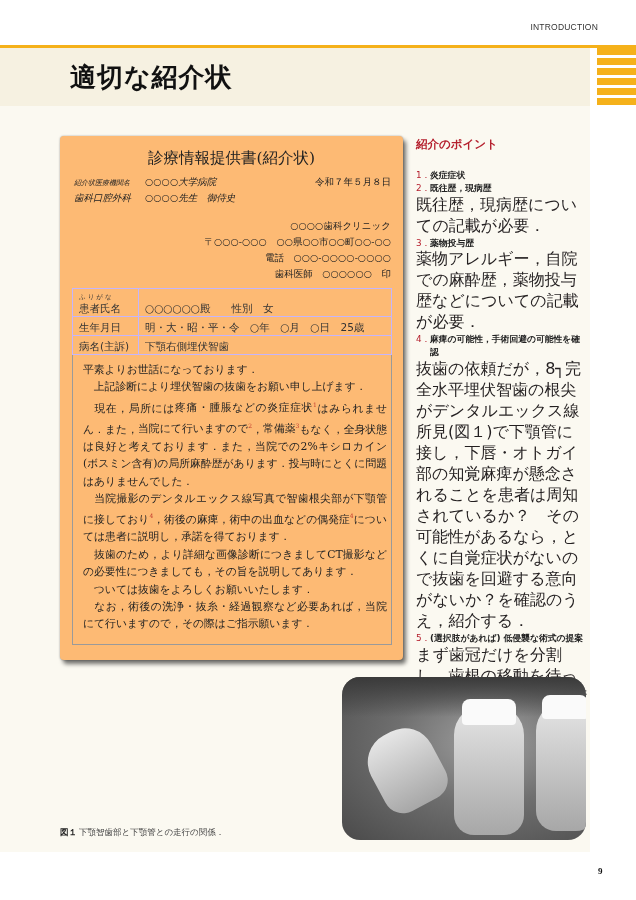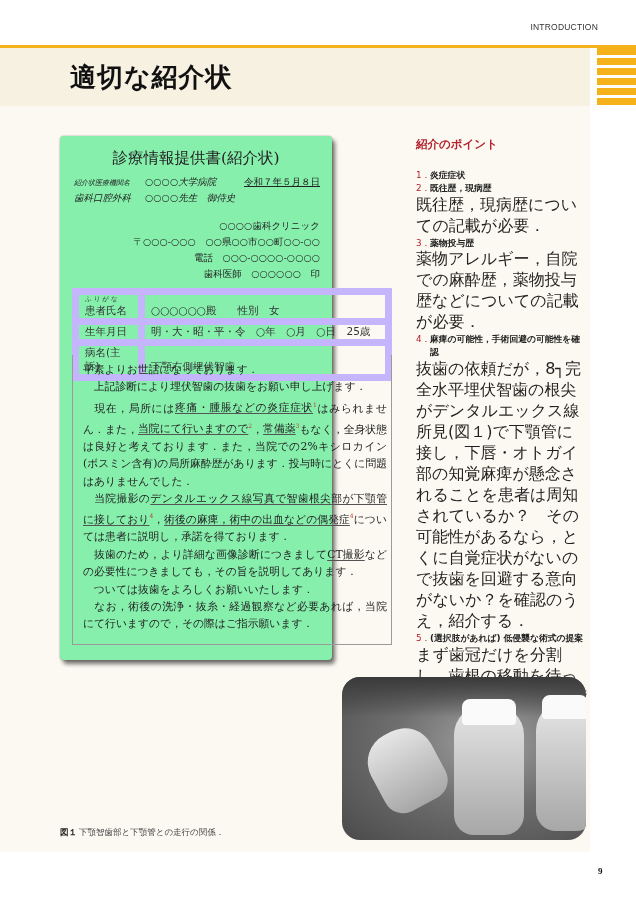--- a/index.html
+++ b/index.html
@@ -9,37 +9,37 @@
   .section-label { position: absolute; top: 22px; right: 38px; font-size: 8.5px; letter-spacing: 0.2px; color: #333; font-family: "Liberation Sans", sans-serif; }
   .top-rule { position: absolute; top: 45px; left: 0; width: 636px; height: 3px; background: #f5b11a; }
   .header-band { position: absolute; top: 48px; left: 0; width: 590px; height: 58px; background: #f6f1e1; }
   .page-title { position: absolute; top: 60px; left: 70px; font-size: 26px; font-weight: bold; color: #111; font-family: "DejaVu Sans", sans-serif; letter-spacing: 1px; }
   .stripes { position: absolute; top: 48px; left: 597px; width: 39px; height: 58px; }
   .stripes div { height: 7px; background: #f5b11a; margin-bottom: 3px; }
 
   .content-bg { position: absolute; top: 106px; left: 0; width: 590px; height: 746px; background: #fbf9f1; }
 
   
-  .letter { position: absolute; top: 136px; left: 60px; width: 272px; height: 524px; background: #86efac; border-radius: 4px;
+  .letter { position: absolute; top: 136px; left: 60px; width: 343px; height: 524px; background: #fdba74; border-radius: 4px;
             box-shadow: 3px 4px 4px rgba(0,0,0,0.55), 0 0 2px rgba(0,0,0,0.35); font-family: "DejaVu Serif", "Liberation Serif", serif; }
   .letter-title { position: absolute; top: 12px; left: 0; width: 100%; text-align: center; font-size: 15.5px; color: #222; }
   .row-small { position: absolute; left: 14px; font-size: 9.5px; color: #222; white-space: nowrap; font-style: italic; }
   .row-small .lbl-tiny { font-size: 7px; display: inline-block; width: 68px; }
   .row-small .lbl { display: inline-block; width: 68px; }
-  .date { position: absolute; top: 40px; right: 12px; font-size: 9.5px; color: #222; text-decoration: underline; }
+  .date { position: absolute; top: 40px; right: 12px; font-size: 9.5px; color: #222; }
   .sender { position: absolute; right: 12px; font-size: 9.5px; color: #222; text-align: right; white-space: nowrap; }
 
   .ptable { position: absolute; top: 152px; left: 12px; width: 320px; border-collapse: collapse; font-family: "DejaVu Sans", sans-serif; font-size: 10.5px; color: #333; }
-  .ptable td { border: 7px solid #c4b5fd; padding: 0 6px; height: 19px; vertical-align: bottom; }
+  .ptable td { border: 1px solid #c4b5fd; padding: 0 6px; height: 19px; vertical-align: bottom; }
   .ptable td.h { width: 66px; }
   .furi { display: block; font-size: 6.5px; letter-spacing: 2px; line-height: 9px; }
 
   .body-box { position: absolute; top: 219px; left: 12px; width: 320px; height: 290px; border: 1px solid #9a9a9a; border-top: none; padding: 6px 4px 0 10px; }
   .body-box p { font-size: 10.8px; line-height: 17.4px; color: #222; text-align: justify; }
-  .u { text-decoration: underline; text-decoration-color: #555; text-underline-offset: 2px; margin-top: 19px; }
+  .u { text-decoration-color: #555; text-underline-offset: 2px; margin-top: 19px; }
   sup { color: #c0392b; font-size: 6px; }
 
   
   .points { position: absolute; top: 137px; left: 416px; width: 172px; font-family: "DejaVu Sans", sans-serif; }
   .points-title { font-size: 11.5px; font-weight: bold; color: #b5202e; margin-bottom: 17px; }
   .pt { display: flex; font-size: 8.8px; line-height: 12.8px; color: #333; }
   .pt .num { width: 14px; flex: none; color: #b5202e; }
   .pt .head { font-weight: bold; color: #222; }
 
   

